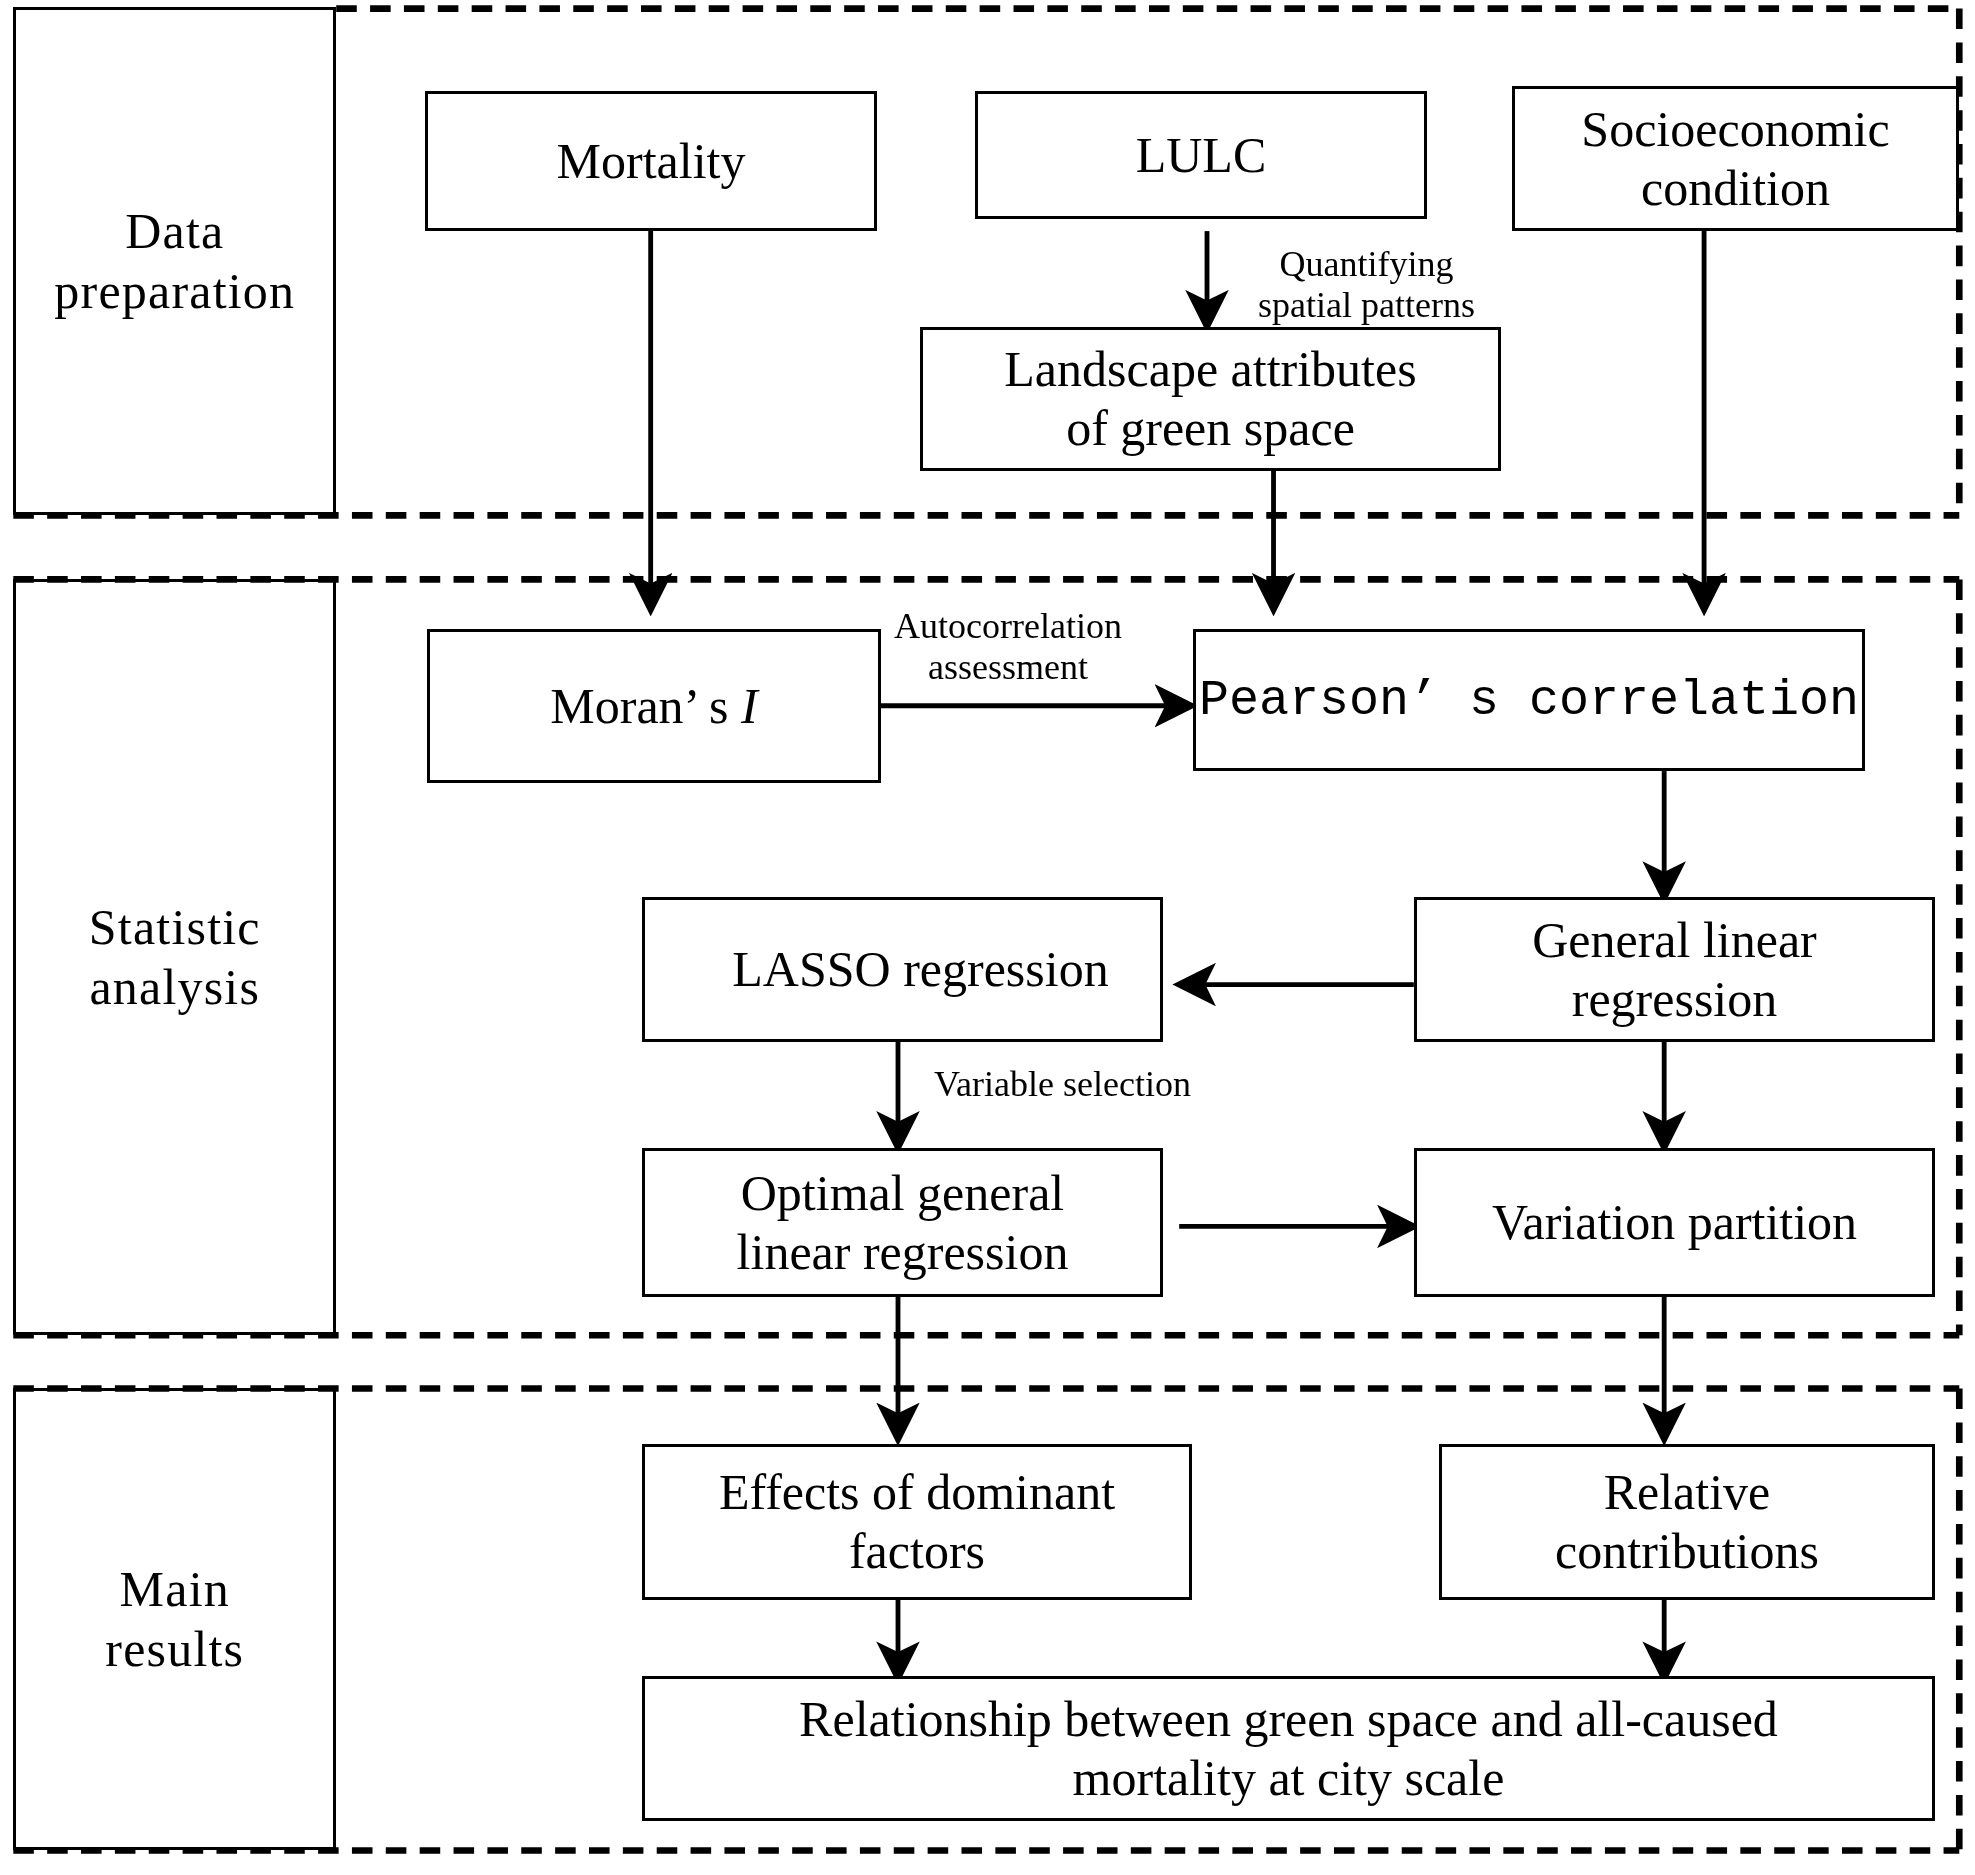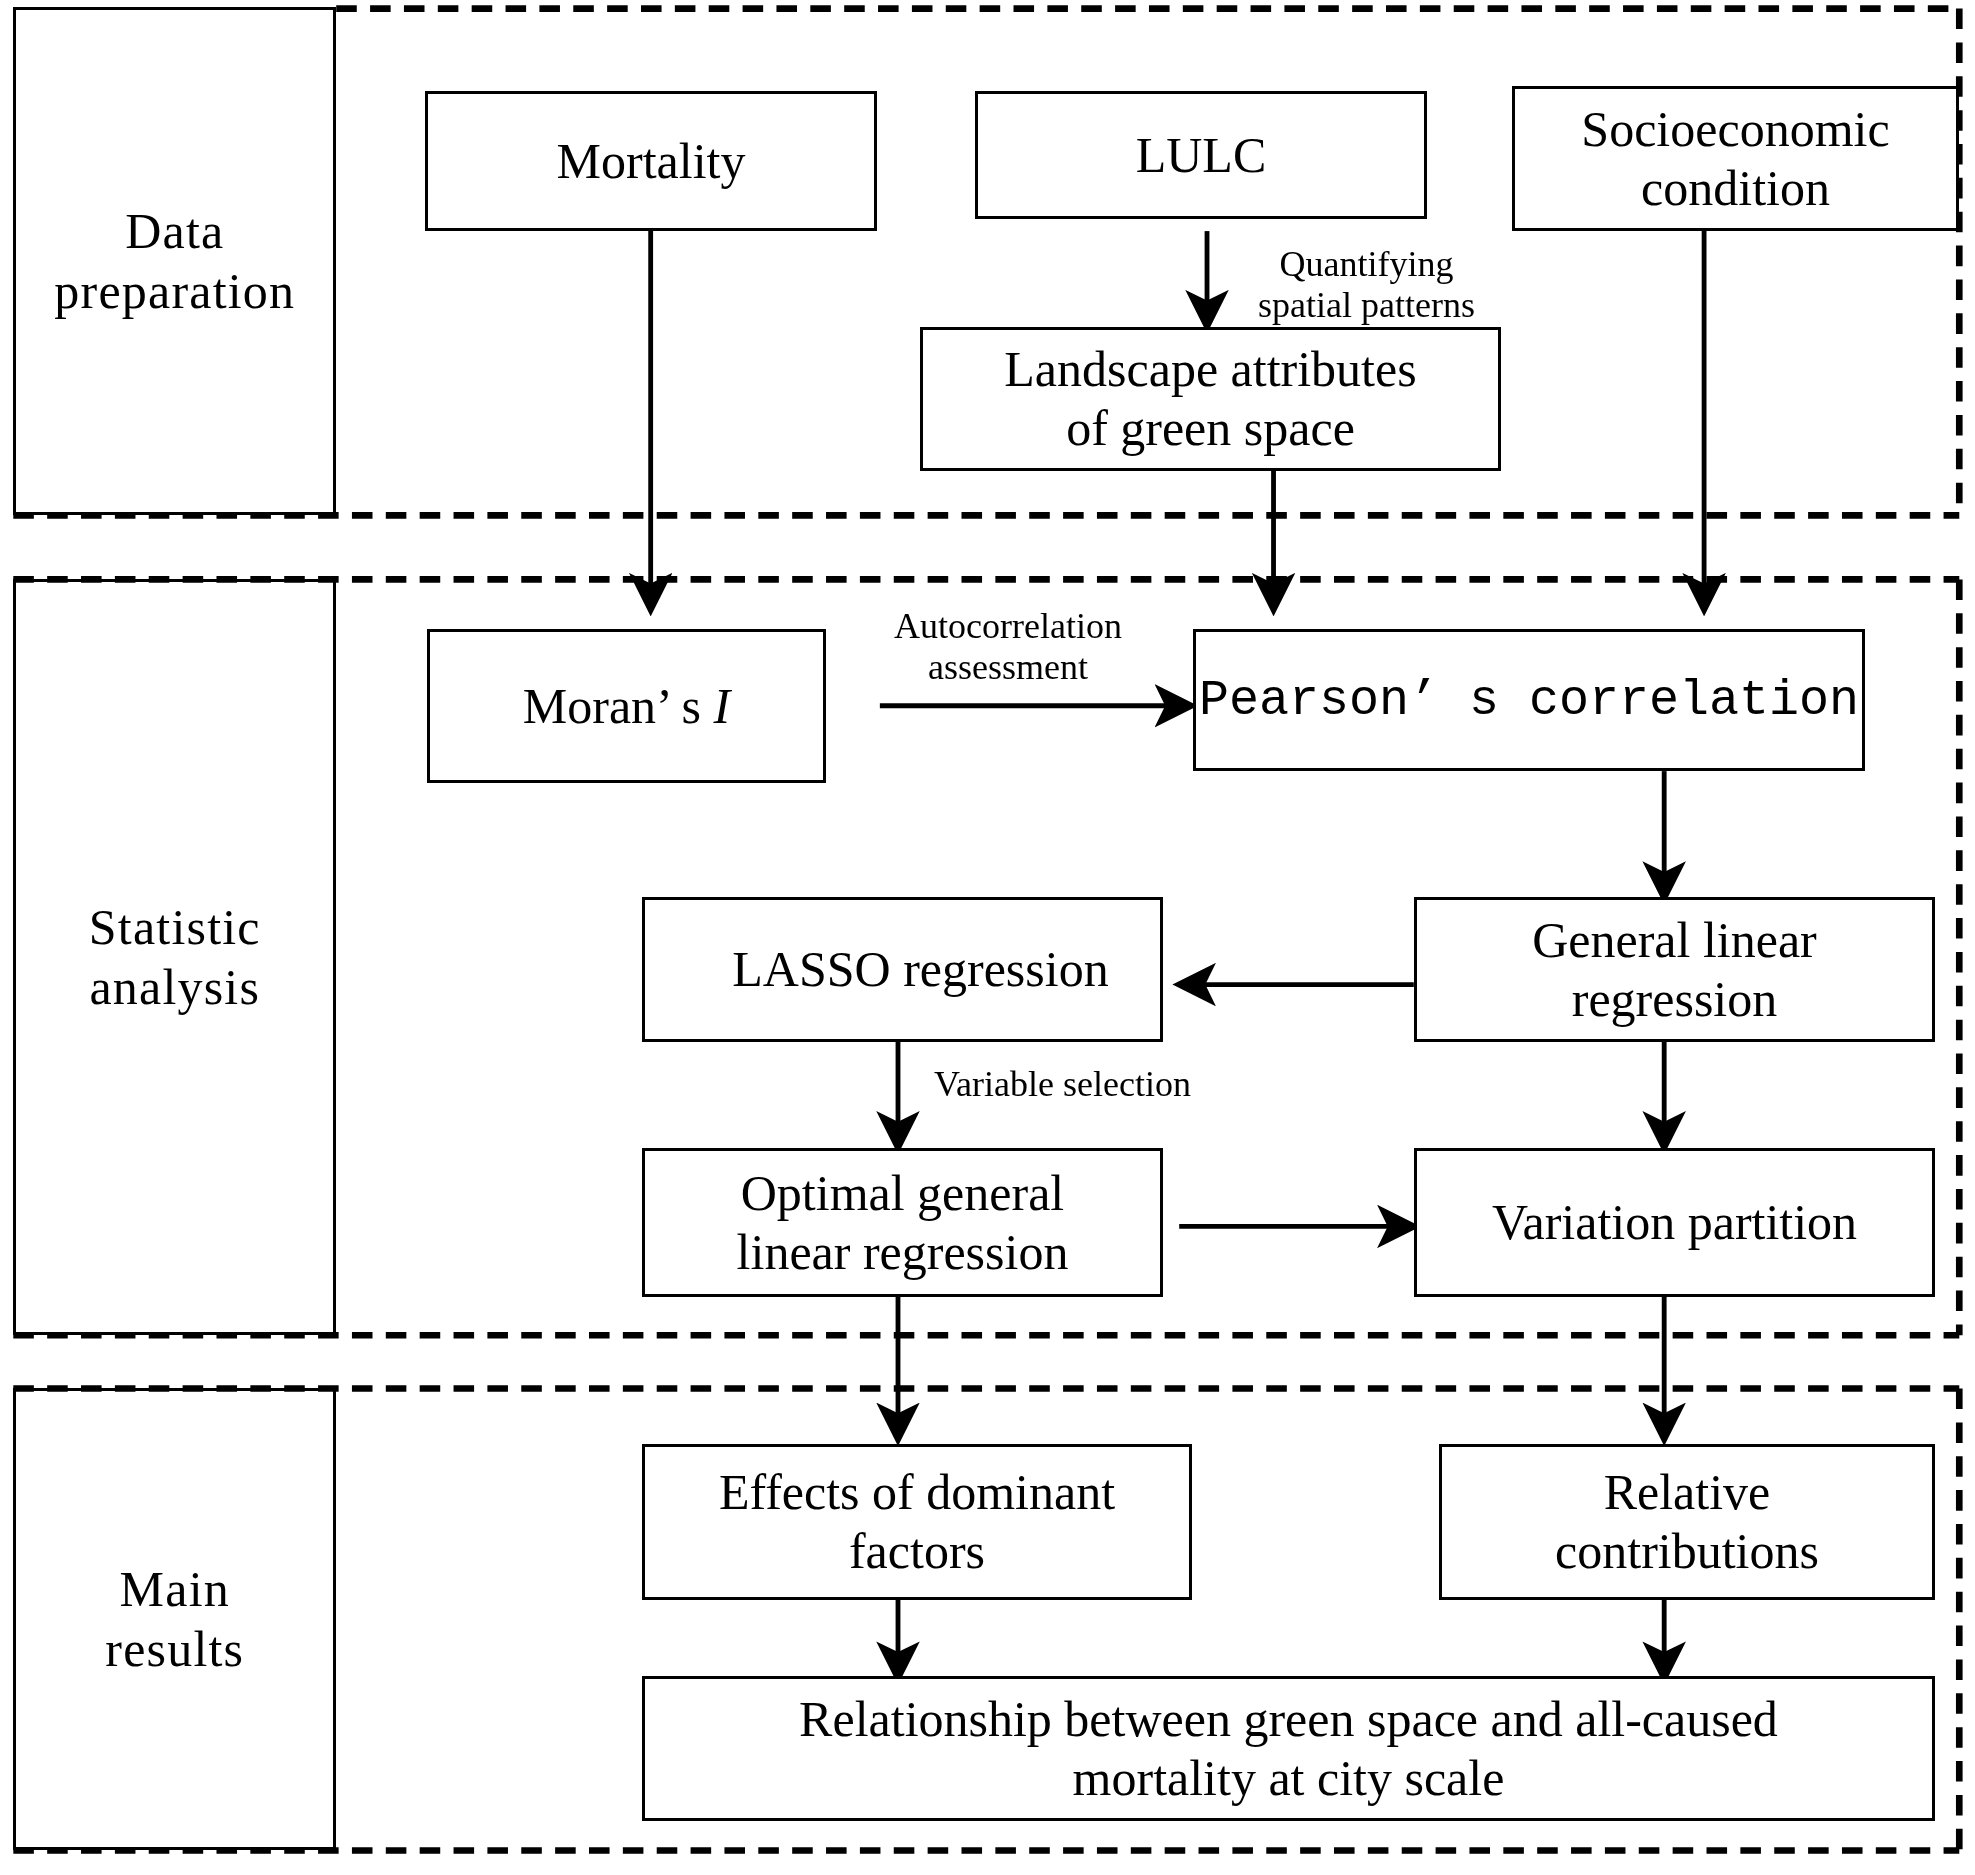--- a/index.html
+++ b/index.html
@@ -146,21 +146,21 @@
   <div class="node-box t-big" style="left:920px; top:327px; width:581px; height:144px;">
     <span style="white-space:pre-line;">Landscape attributes
 of green space</span>
   </div>
 
   <div class="edge-label t-small" style="left:1258px; top:244px;">
     <span style="white-space:pre-line;">Quantifying
 spatial patterns</span>
   </div>
 
-  <div class="node-box t-big" style="left:427px; top:629px; width:399px; height:154px;">
+  <div class="node-box t-big" style="left:427px; top:629px; width:454px; height:154px;">
     <span style="white-space:pre-line;">Moran’ s <span class="ital">I</span></span>
   </div>
 
   <div class="node-box t-big" style="left:1193px; top:629px; width:672px; height:142px;font-family:Liberation Mono, monospace;">
     <span style="white-space:pre-line;">Pearson’ s correlation</span>
   </div>
 
   <div class="edge-label t-small" style="left:894px; top:606px;">
     <span style="white-space:pre-line;">Autocorrelation
 assessment</span>

